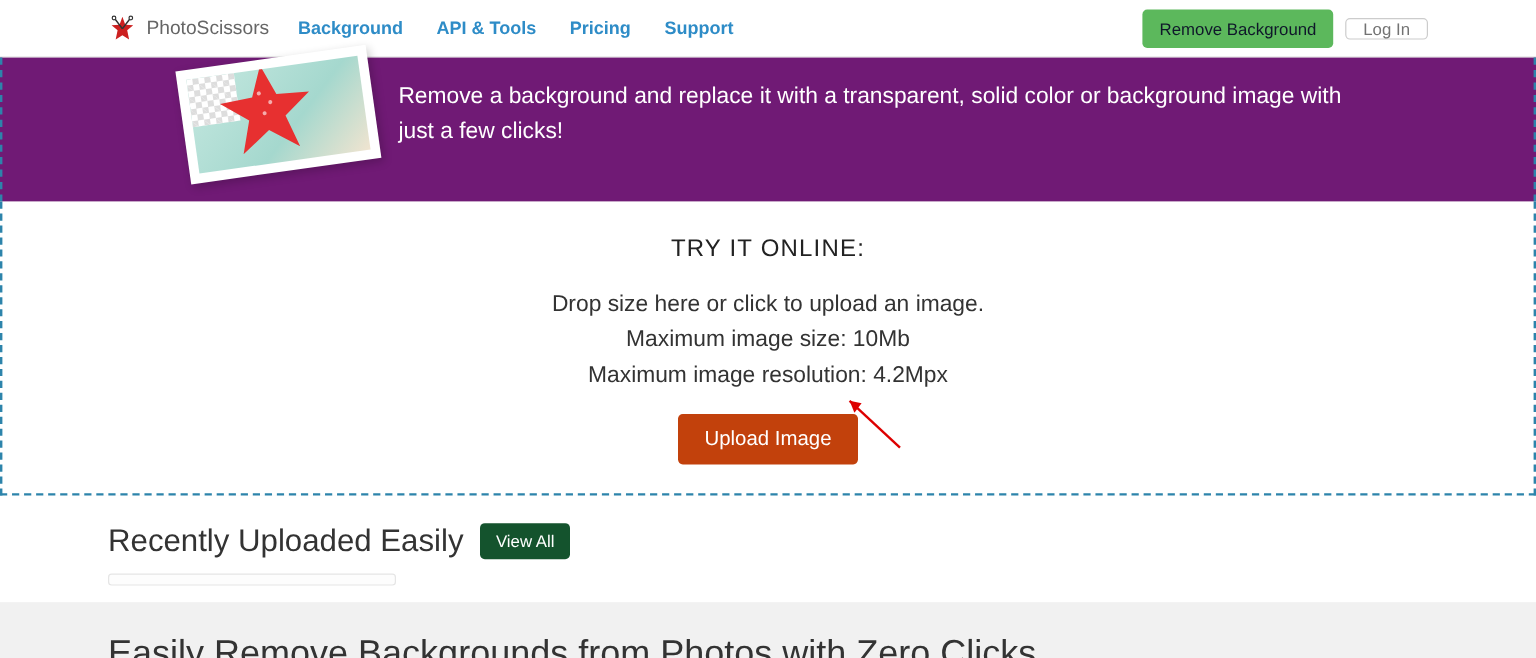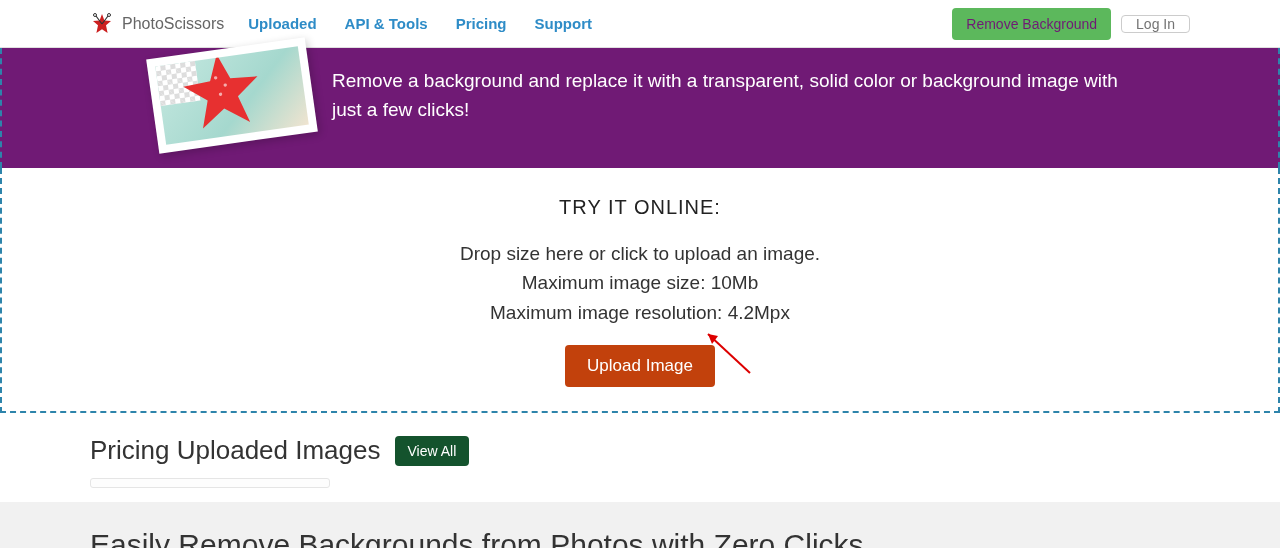--- a/index.html
+++ b/index.html
@@ -6,21 +6,21 @@
     body { font-family: -apple-system, BlinkMacSystemFont, "Segoe UI", Arial, sans-serif; background: #f1f1f1; color: #333; }
     
     .header { background: #fff; border-bottom: 1px solid #e0e0e0; height: 48px; display: flex; align-items: center; padding: 0 90px; }
     .logo-area { display: flex; align-items: center; gap: 8px; }
     .logo-icon { width: 24px; height: 24px; position: relative; }
     .logo-icon svg { width: 100%; height: 100%; }
     .logo-text { color: #666; font-size: 16px; font-weight: 400; margin-right: 24px; }
     .nav-links { display: flex; gap: 28px; }
     .nav-link { color: #2e8cc7; text-decoration: none; font-size: 15px; font-weight: 600; }
     .header-right { margin-left: auto; display: flex; gap: 10px; align-items: center; }
-    .btn-green { background: #5cb85c; color: #701a75; border: none; padding: 8px 14px; border-radius: 4px; font-size: 14px; cursor: pointer; }
+    .btn-green { background: #5cb85c; color: #0f172a; border: none; padding: 8px 14px; border-radius: 4px; font-size: 14px; cursor: pointer; }
     .btn-white { background: #fff; color: #737373; border: 1px solid #ccc; padding: 0 14px; border-radius: 4px; font-size: 14px; cursor: pointer; }
 
     .hero { background: #701a75; color: #fff; padding: 0 0 25px 0; border-left: 2px dashed #2d84ab; border-right: 2px dashed #2d84ab; position: relative; }
     .hero-inner { display: flex; align-items: center; padding: 0 90px 0 150px; gap: 20px; }
     .hero-img { width: 160px; height: 95px; position: relative; transform: rotate(-8deg); }
     .hero-img-frame { background: #fff; padding: 8px; box-shadow: 2px 3px 8px rgba(0,0,0,0.2); }
     .hero-img-inner { width: 144px; height: 79px; background: linear-gradient(135deg, #c5e8e0 0%, #a5d8ce 60%, #f0e4d0 100%); position: relative; overflow: hidden; }
     .starfish { position: absolute; left: 20px; top: -10px; width: 85px; height: 85px; }
     .checker { position: absolute; left: 0; top: 0; width: 40px; height: 40px; background-image: 
       linear-gradient(45deg, #ddd 25%, transparent 25%), 
@@ -58,21 +58,21 @@
       <svg viewBox="0 0 24 24">
           <path fill="#cc2020" d="M12 2l2.4 6.6L21 9l-5 4.2L17.6 21 12 17.3 6.4 21 8 13.2 3 9l6.6-.4z"></path>
           <path stroke="#333" stroke-width="1.2" fill="none" d="M6 4l6 8M18 4l-6 8"></path>
           <circle cx="5" cy="3" r="1.5" fill="none" stroke="#333"></circle>
           <circle cx="19" cy="3" r="1.5" fill="none" stroke="#333"></circle>
         </svg>
     </span>
     <span class="logo-text">PhotoScissors</span>
   </div>
   <nav class="nav-links">
-    <a class="nav-link">Uploaded</a>
+    <a class="nav-link">Background</a>
     <a class="nav-link">API &amp; Tools</a>
     <a class="nav-link">Pricing</a>
     <a class="nav-link">Support</a>
   </nav>
   <div class="header-right">
     <button class="btn-green">Remove Background</button>
     <button class="btn-white">Log In</button>
   </div>
 </div>
 
@@ -102,21 +102,21 @@
   <div class="try-line">Maximum image resolution: 4.2Mpx</div>
   <button class="btn-upload">Upload Image</button>
   <svg class="arrow-annotation" style="left:50%; top:160px; margin-left:60px;" width="60" height="50" viewBox="0 0 60 50">
     <line x1="50" y1="45" x2="8" y2="6" stroke="#d00" stroke-width="2"></line>
     <polygon points="8,6 18,8 12,16" fill="#d00"></polygon>
   </svg>
 </div>
 
 <div class="recent">
   <div class="recent-row">
-    <span class="recent-title">Pricing Uploaded Images</span>
+    <span class="recent-title">Recently Uploaded Easily</span>
     <button class="btn-viewall">View All</button>
   </div>
   <div class="recent-thumbs">
     <div class="thumb-placeholder"></div>
   </div>
 </div>
 
 <div class="bottom">
   <div class="bottom-title">Easily Remove Backgrounds from Photos with Zero Clicks</div>
 

